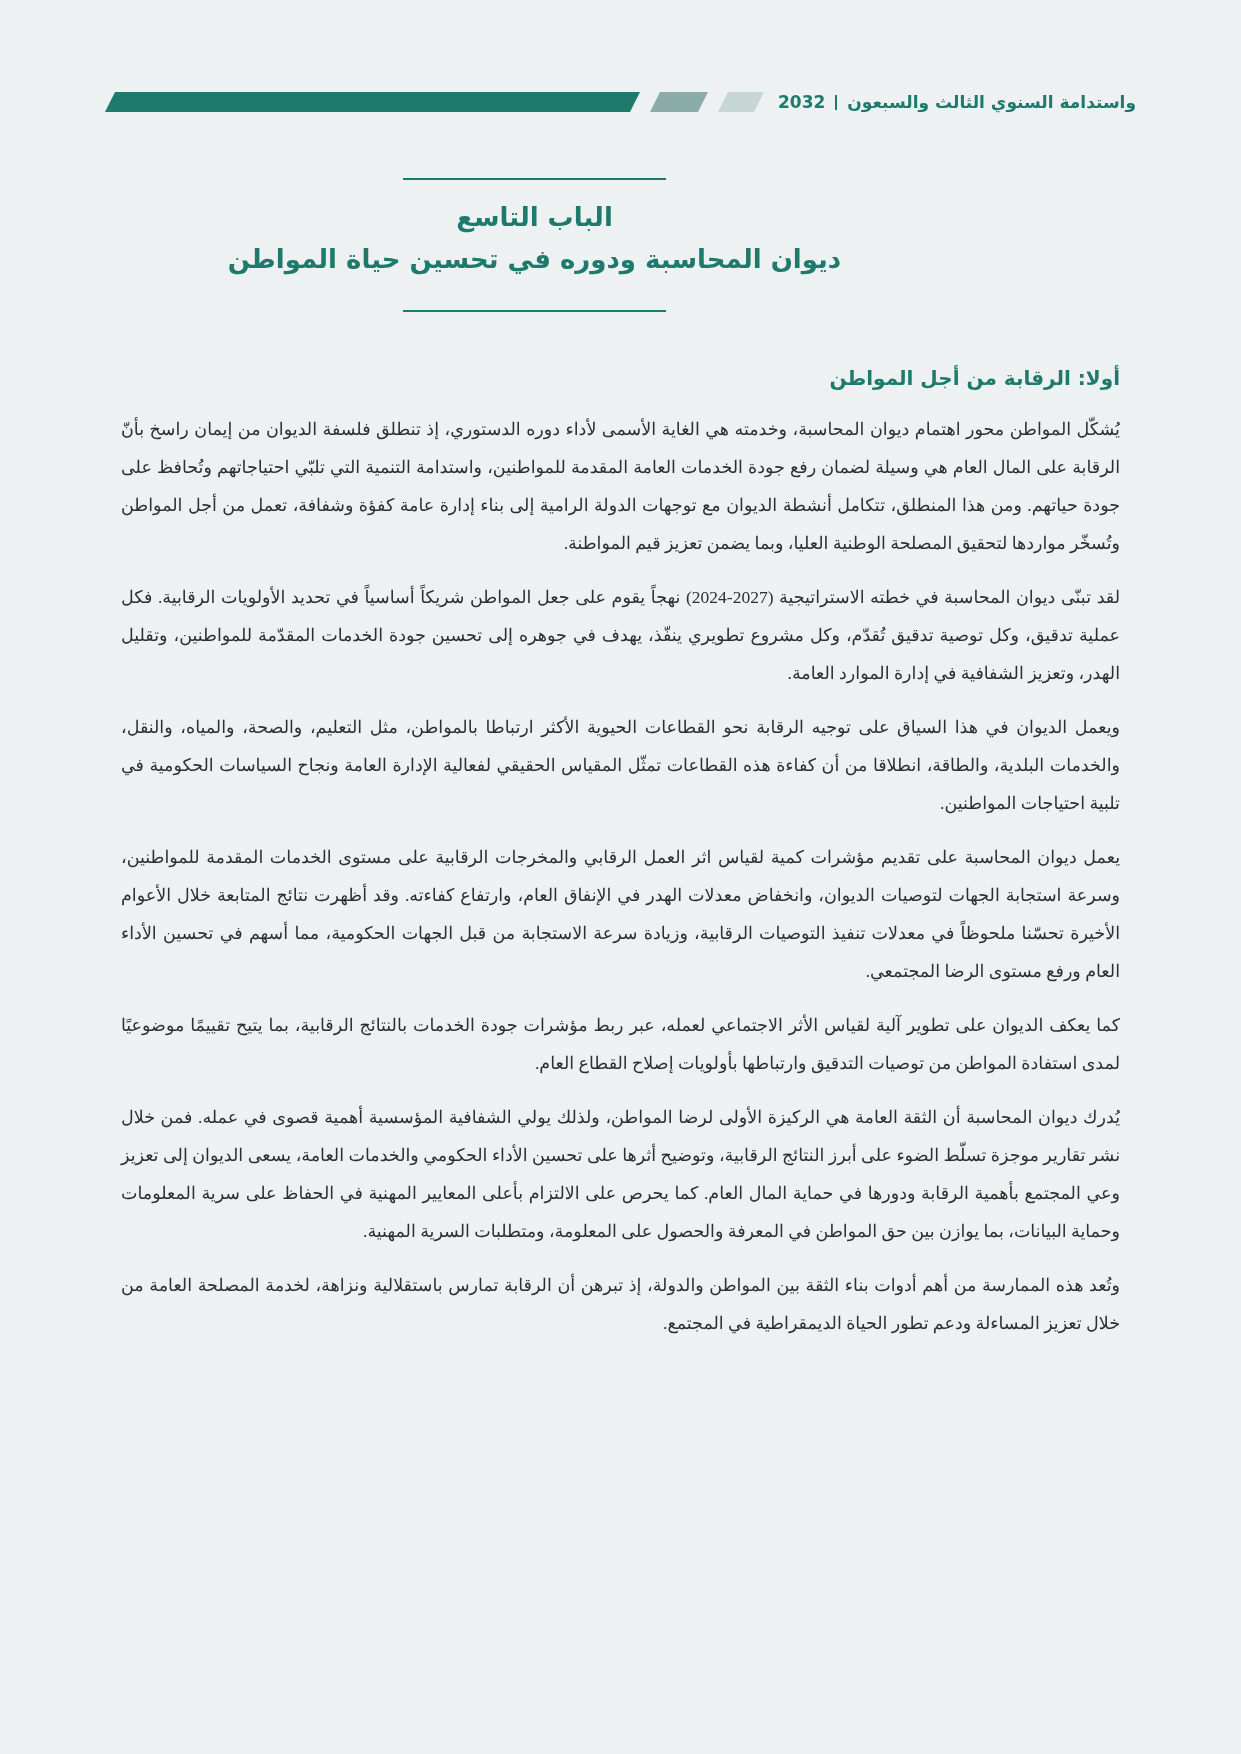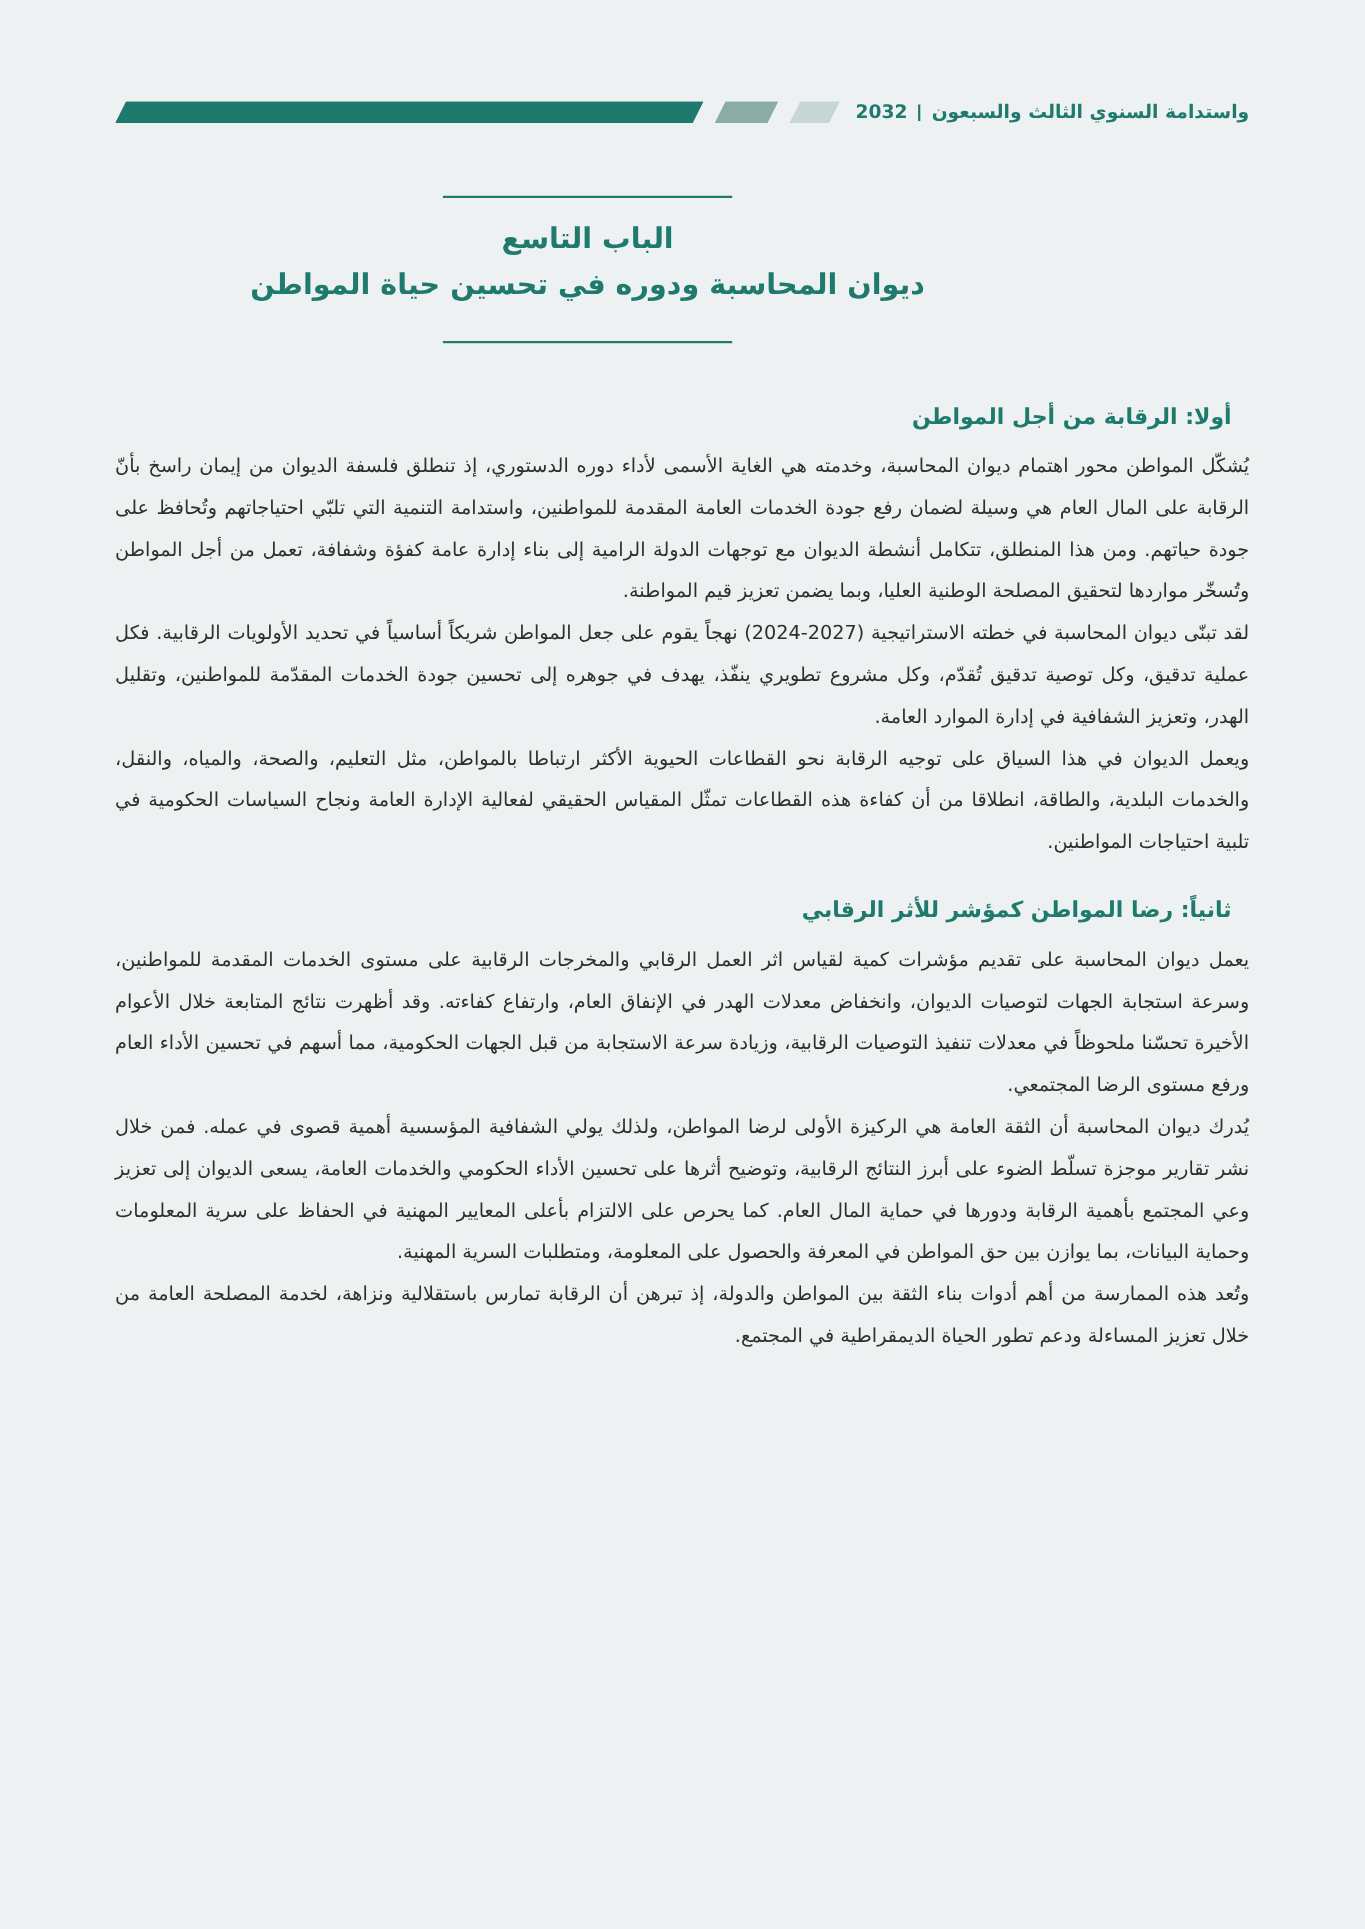--- a/index.html
+++ b/index.html
@@ -83,25 +83,26 @@
   .sections{margin-top:14px;}
   .section h2{
     color:#1e7a6c;
     font-size:20px;
     font-weight:bold;
     margin:26px 16px 11px;
     line-height:32px;
   }
   .sections .section:first-child h2{margin-top:50px;}
   .section p{
-    margin:0;
+    margin:16px;
     font-size:17.5px;
     line-height:38px;
     text-align:justify;
     color:#2f2f2f;
+    font-family:Liberation Serif, serif;
   }
 
   
   .page-footer{
     position:absolute;
     top:1638px;
     right:105px;
     left:229px;
     border-top:1px solid #c7cccf;
     direction:ltr;
@@ -141,22 +142,22 @@
   <div class="content sections">
 
     <div class="section">
       <h2>أولا: الرقابة من أجل المواطن</h2>
       <p>يُشكّل المواطن محور اهتمام ديوان المحاسبة، وخدمته هي الغاية الأسمى لأداء دوره الدستوري، إذ تنطلق فلسفة الديوان من إيمان راسخ بأنّ الرقابة على المال العام هي وسيلة لضمان رفع جودة الخدمات العامة المقدمة للمواطنين، واستدامة التنمية التي تلبّي احتياجاتهم وتُحافظ على جودة حياتهم. ومن هذا المنطلق، تتكامل أنشطة الديوان مع توجهات الدولة الرامية إلى بناء إدارة عامة كفؤة وشفافة، تعمل من أجل المواطن وتُسخّر مواردها لتحقيق المصلحة الوطنية العليا، وبما يضمن تعزيز قيم المواطنة.</p>
       <p>لقد تبنّى ديوان المحاسبة في خطته الاستراتيجية (2027-2024) نهجاً يقوم على جعل المواطن شريكاً أساسياً في تحديد الأولويات الرقابية. فكل عملية تدقيق، وكل توصية تدقيق تُقدّم، وكل مشروع تطويري ينفّذ، يهدف في جوهره إلى تحسين جودة الخدمات المقدّمة للمواطنين، وتقليل الهدر، وتعزيز الشفافية في إدارة الموارد العامة.</p>
       <p>ويعمل الديوان في هذا السياق على توجيه الرقابة نحو القطاعات الحيوية الأكثر ارتباطا بالمواطن، مثل التعليم، والصحة، والمياه، والنقل، والخدمات البلدية، والطاقة، انطلاقا من أن كفاءة هذه القطاعات تمثّل المقياس الحقيقي لفعالية الإدارة العامة ونجاح السياسات الحكومية في تلبية احتياجات المواطنين.</p>
     </div>
 
     <div class="section">
-      <h2>ثانياً: رضا المواطن كمؤشر للأثر الرقابي</h2>
       <p>يعمل ديوان المحاسبة على تقديم مؤشرات كمية لقياس اثر العمل الرقابي والمخرجات الرقابية على مستوى الخدمات المقدمة للمواطنين، وسرعة استجابة الجهات لتوصيات الديوان، وانخفاض معدلات الهدر في الإنفاق العام، وارتفاع كفاءته. وقد أظهرت نتائج المتابعة خلال الأعوام الأخيرة تحسّنا ملحوظاً في معدلات تنفيذ التوصيات الرقابية، وزيادة سرعة الاستجابة من قبل الجهات الحكومية، مما أسهم في تحسين الأداء العام ورفع مستوى الرضا المجتمعي.</p>
+      <p>كما يعكف الديوان على تطوير آلية لقياس الأثر الاجتماعي لعمله، عبر ربط مؤشرات جودة الخدمات بالنتائج الرقابية، بما يتيح تقييمًا موضوعيًا لمدى استفادة المواطن من توصيات التدقيق وارتباطها بأولويات إصلاح القطاع العام.</p>
     </div>
 
     <div class="section">
       <p>يُدرك ديوان المحاسبة أن الثقة العامة هي الركيزة الأولى لرضا المواطن، ولذلك يولي الشفافية المؤسسية أهمية قصوى في عمله. فمن خلال نشر تقارير موجزة تسلّط الضوء على أبرز النتائج الرقابية، وتوضيح أثرها على تحسين الأداء الحكومي والخدمات العامة، يسعى الديوان إلى تعزيز وعي المجتمع بأهمية الرقابة ودورها في حماية المال العام. كما يحرص على الالتزام بأعلى المعايير المهنية في الحفاظ على سرية المعلومات وحماية البيانات، بما يوازن بين حق المواطن في المعرفة والحصول على المعلومة، ومتطلبات السرية المهنية.</p>
       <p>وتُعد هذه الممارسة من أهم أدوات بناء الثقة بين المواطن والدولة، إذ تبرهن أن الرقابة تمارس باستقلالية ونزاهة، لخدمة المصلحة العامة من خلال تعزيز المساءلة ودعم تطور الحياة الديمقراطية في المجتمع.</p>
     </div>
 
   </div>
 
 

